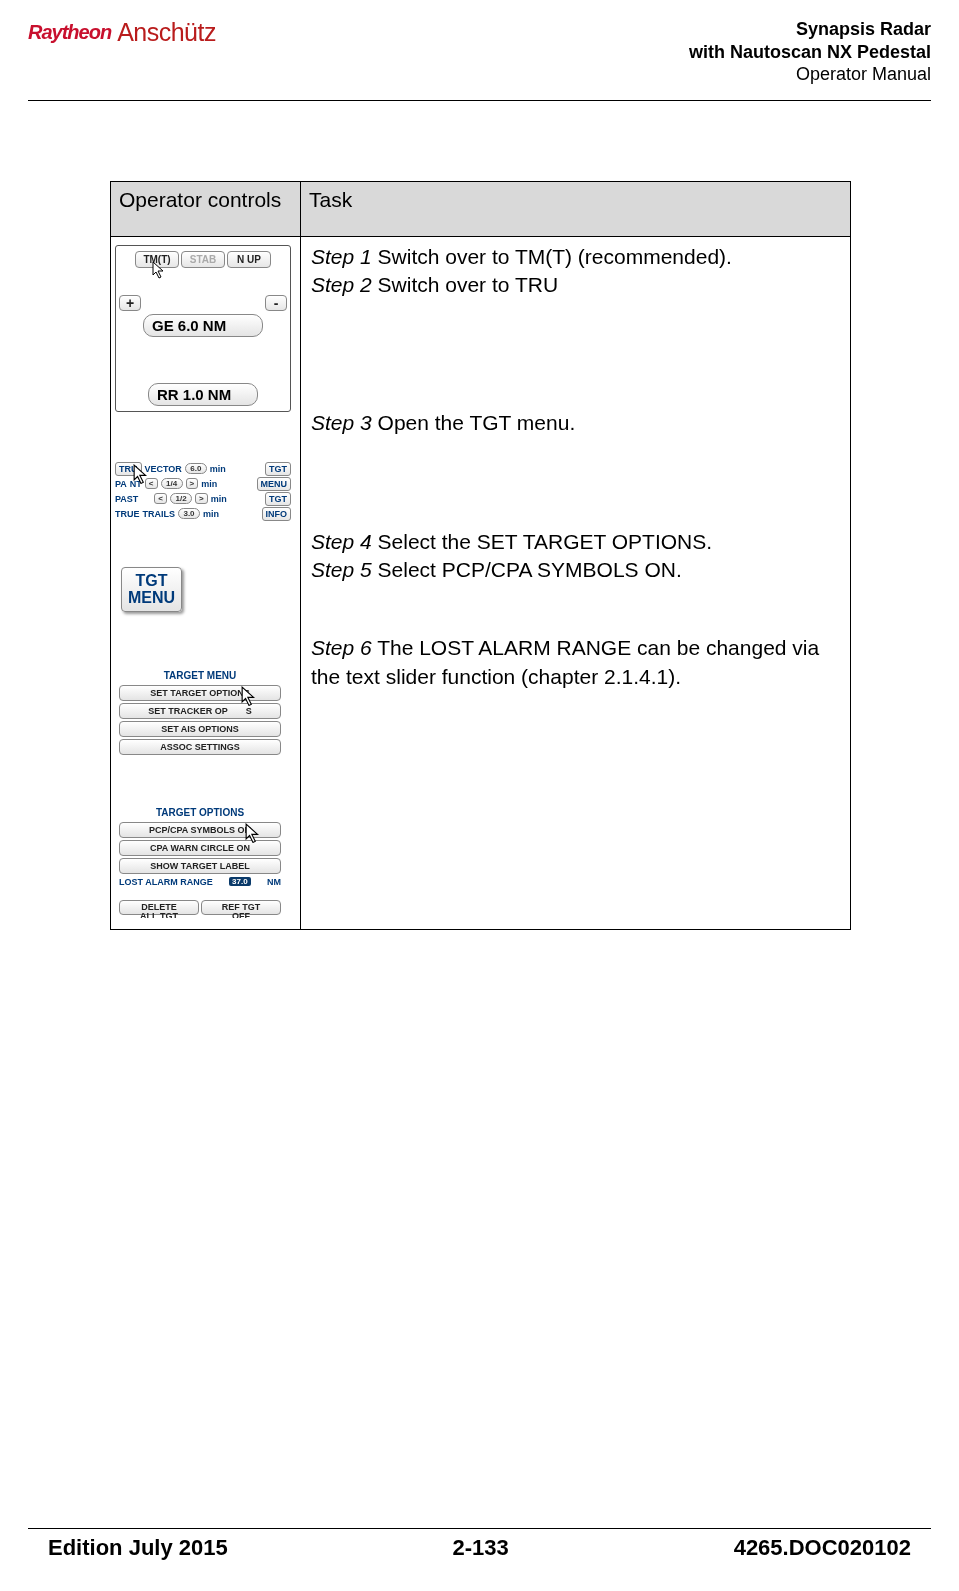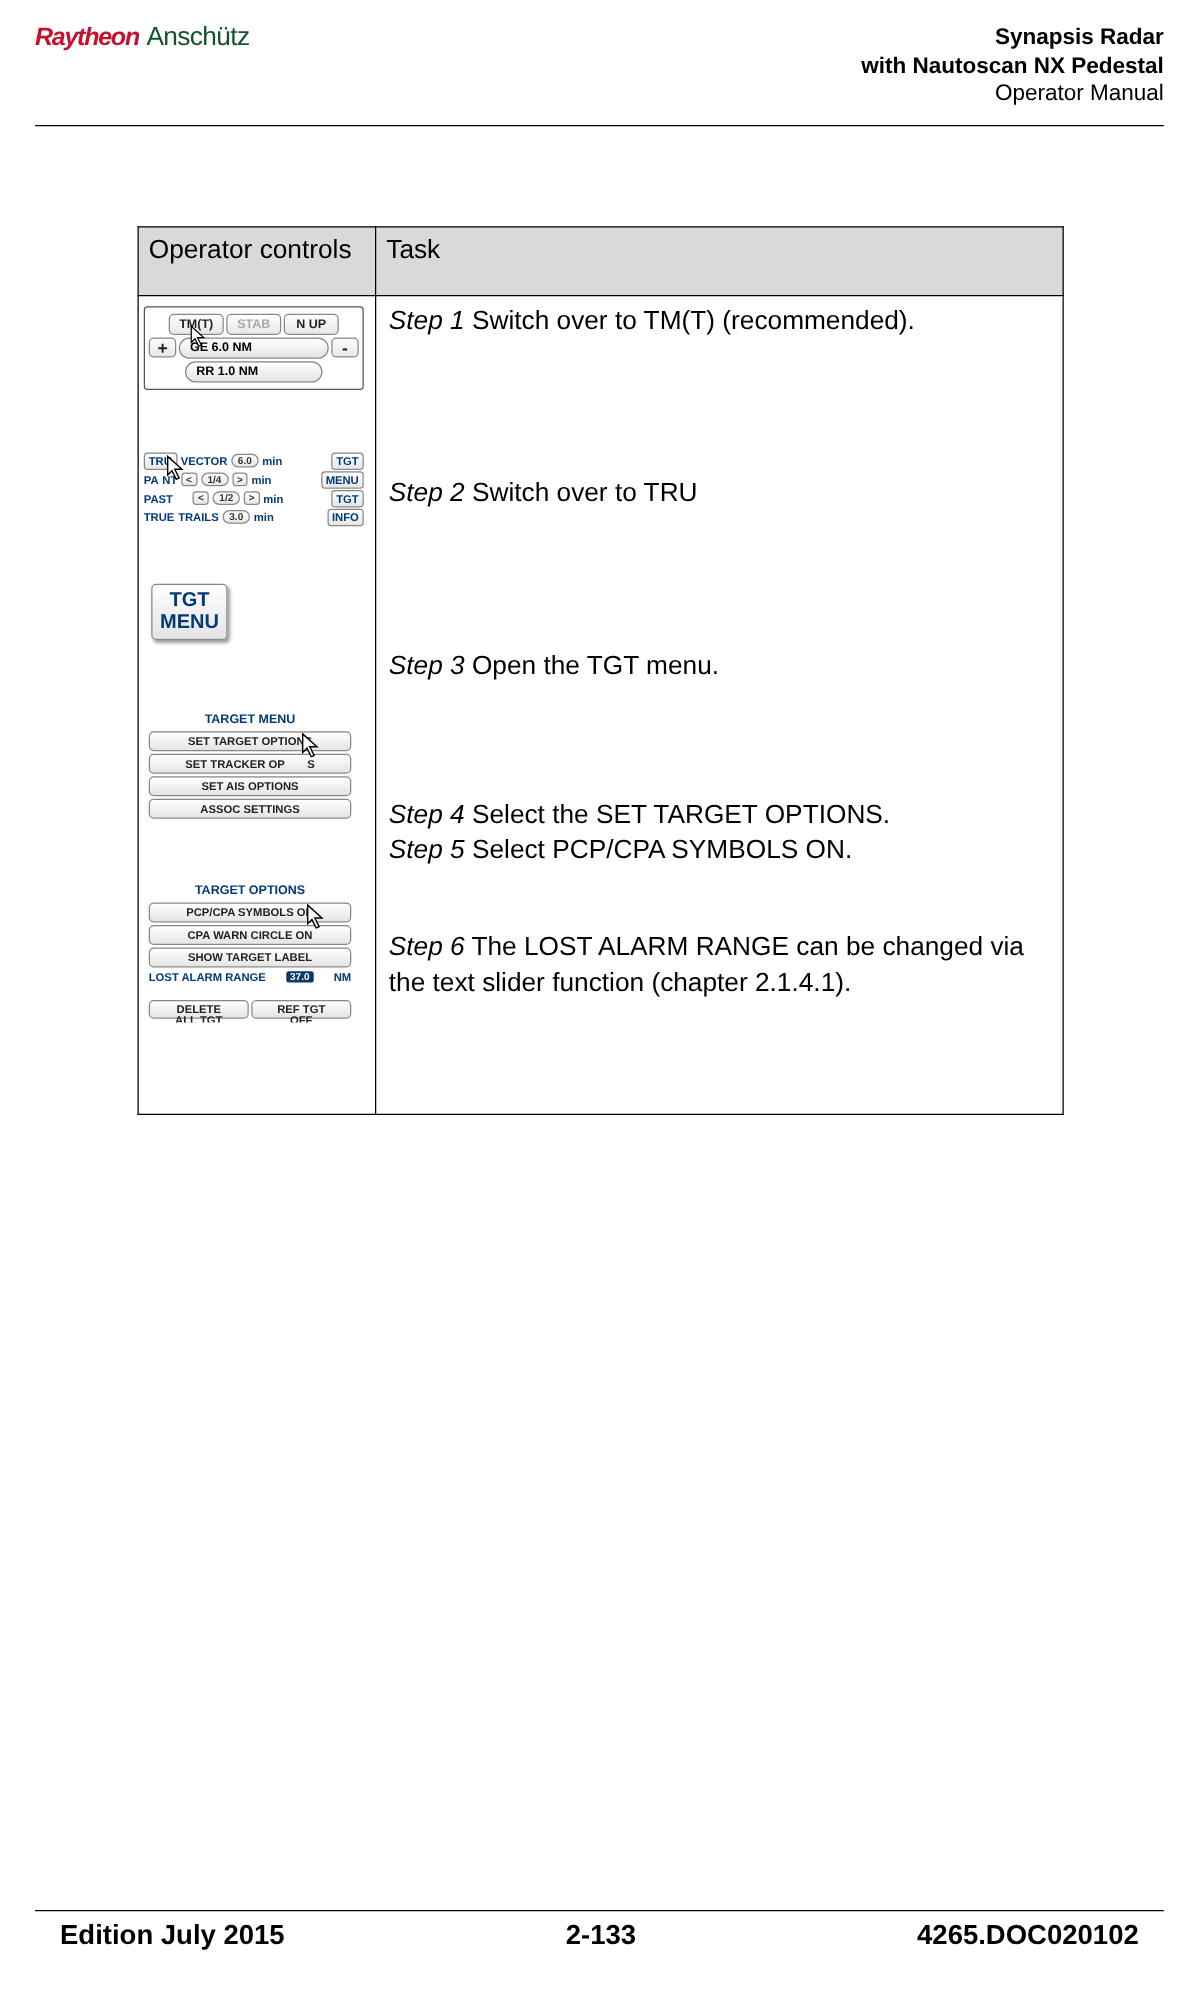--- a/index.html
+++ b/index.html
@@ -26,22 +26,22 @@
     font-family: Arial, sans-serif;
     font-weight: 900;
     font-style: italic;
     color: #c8102e;
     font-size: 20px;
     letter-spacing: -1px;
   }
   .logo-ans {
     font-family: Arial, sans-serif;
     font-weight: 400;
-    color: #14532d;
-    font-size: 21px;
+    color: #b91c1c;
+    font-size: 25px;
     letter-spacing: -0.5px;
   }
   .doc-titles {
     text-align: right;
     font-size: 18px;
     line-height: 1.25;
   }
   .doc-titles .bold { font-weight: 700; }
   .hr-top {
     border: none;
@@ -94,23 +94,24 @@
     color:#222;
     text-align:center;
     box-shadow: inset 0 1px 0 #fff;
   }
   .w-btn.dim { color:#aaa; }
   .w-row { display:flex; gap:2px; margin:2px 0; justify-content:center; align-items:center;}
   .w-pill {
     background:linear-gradient(#fff,#e4e4e4);
     border:1px solid #888;
     border-radius:10px;
-    font-size:10px;
+    font-size:15px;
     font-weight:700;
     padding:2px 8px;
+    margin-top:44px;
   }
   .w1 {
     width:176px;
     border:1px solid #555;
     border-radius:3px;
     padding:3px;
     background:#fff;
     position:relative;
   }
   .cursor {
@@ -355,21 +356,21 @@
         </div>
         <div class="cursor2" style="top:18px;left:130px">
           <svg viewBox="0 0 14 18">
                   <path d="M1 1 L1 14 L4 11 L7 17 L9 16 L6 10 L11 10 Z" fill="#fff" stroke="#000" stroke-width="1"></path>
                 </svg>
         </div>
       </div>
 
     </td>
     <td class="task">
-      <p style="margin-bottom:110px"><span class="step-em">Step 1</span><span> Switch over to TM(T) (recommended).</span></p>
+      <p style=""><span class="step-em">Step 1</span><span> Switch over to TM(T) (recommended).</span></p>
       <p style="margin-bottom:110px"><span class="step-em">Step 2</span><span> Switch over to TRU</span></p>
       <p style="margin-bottom:90px"><span class="step-em">Step 3</span><span> Open the TGT menu.</span></p>
       <p style=""><span class="step-em">Step 4</span><span> Select the SET TARGET OPTIONS.</span></p>
       <p style="margin-bottom:50px"><span class="step-em">Step 5</span><span> Select PCP/CPA SYMBOLS ON.</span></p>
       <p style="margin-bottom:60px"><span class="step-em">Step 6</span><span> The LOST ALARM RANGE can be changed via the text slider function (chapter 2.1.4.1).</span></p>
     </td>
   </tr>
 </tbody>
     </table>
 </div>

